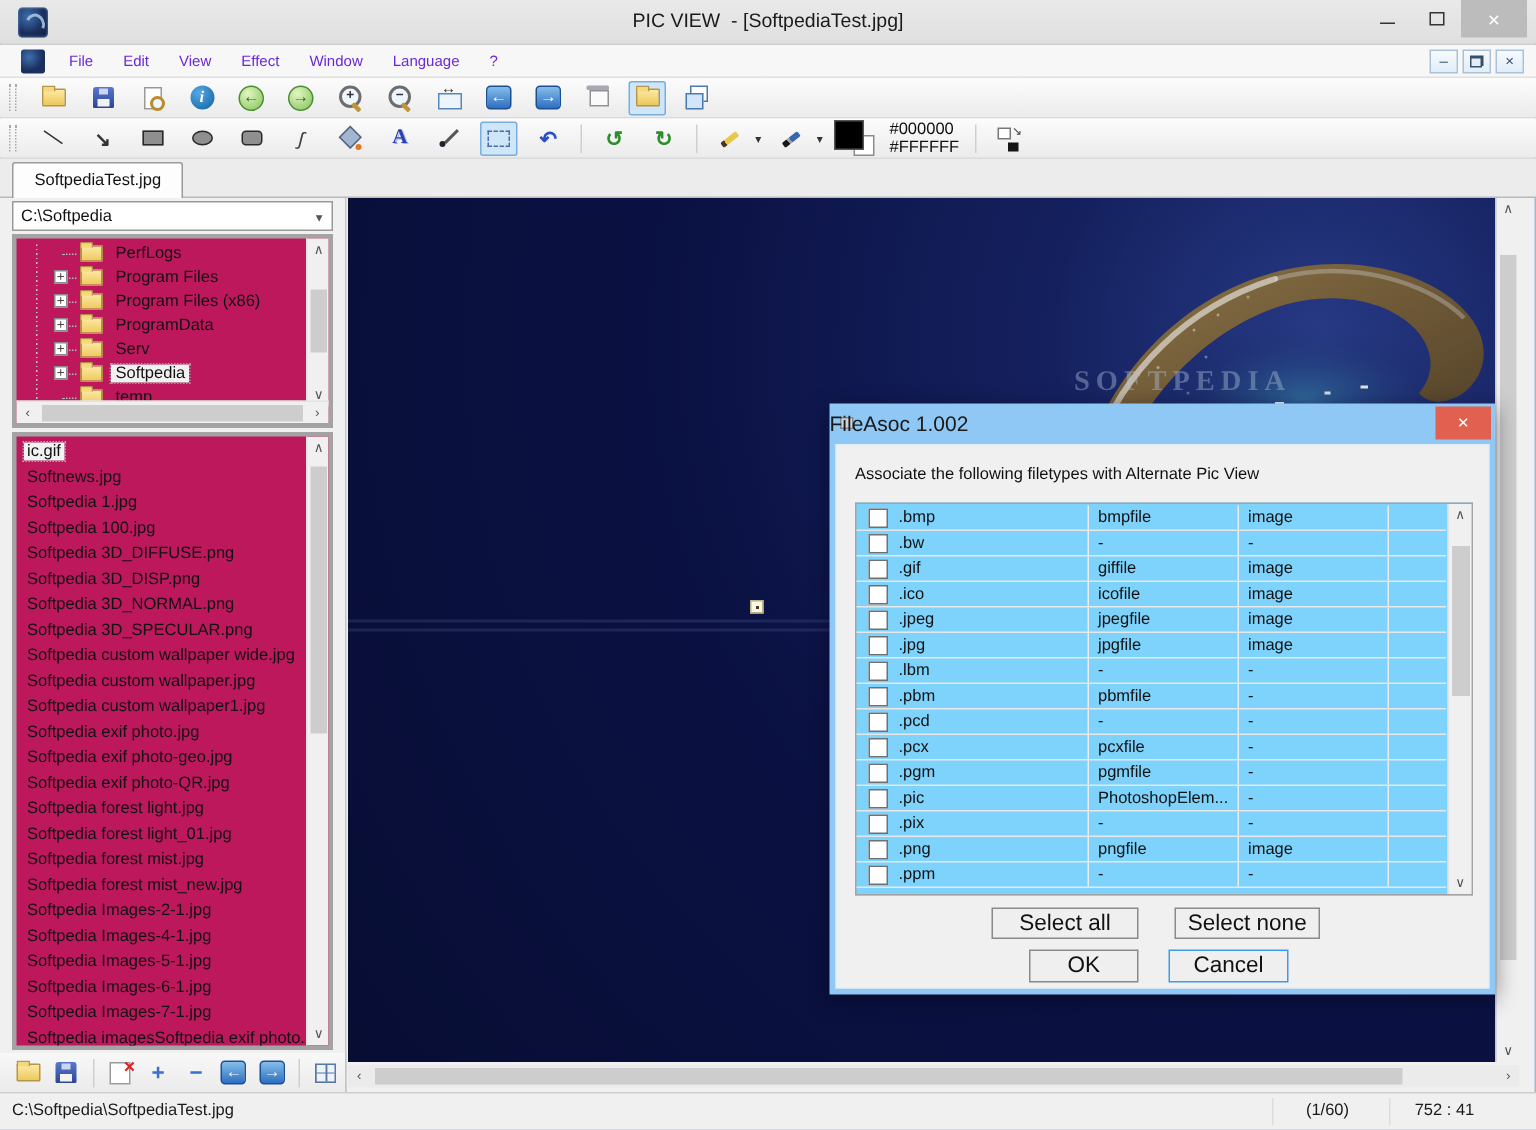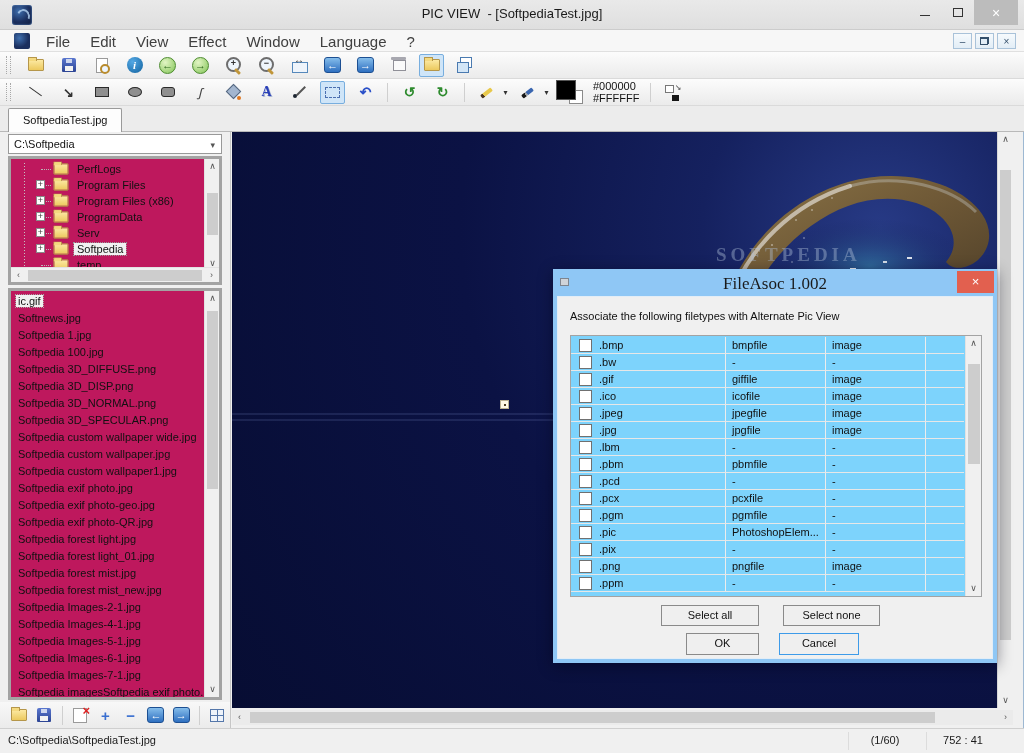--- a/index.html
+++ b/index.html
@@ -21,21 +21,21 @@
   .wbtn { width:33px; height:25px; display:flex; align-items:center; justify-content:center; color:#333; font-size:12px; }
   .wbtn.close { background:#bcbcbc; color:#fff; font-size:14px; width:44px; }
   .glyph-max { width:10px; height:9px; border:1px solid #333; display:inline-block; }
   .glyph-min { width:10px; height:1px; background:#333; display:inline-block; margin-top:6px; }
 
   
   .menubar { position:absolute; left:0; top:30px; width:1024px; height:22px; background:#f7f7f7; border-bottom:1px solid #e0e0e0; }
   .mb-icon { position:absolute; left:14px; top:3px; width:16px; height:16px; border-radius:2px;
              background:radial-gradient(circle at 34% 32%, #3f6fae 0%, #1b2f5e 60%); }
   .menus { position:absolute; left:38px; top:0; height:22px; display:flex; align-items:center; gap:4px; }
-  .menu-item { padding:3px 8px; font-size:15px; color:#404040; }
+  .menu-item { padding:3px 8px; font-size:10px; color:#6d28d9; }
   .mdi-controls { position:absolute; right:8px; top:3px; display:flex; gap:3px; }
   .mdibtn { width:19px; height:16px; background:linear-gradient(#f6fafd,#e2edf6); border:1px solid #a9c2d9;
             display:flex; align-items:center; justify-content:center; color:#35506b; font-size:10px; }
   .glyph-rest { position:relative; width:9px; height:8px; }
   .glyph-rest::before { content:""; position:absolute; right:0; top:0; width:7px; height:5px; border:1px solid #35506b; }
   .glyph-rest::after  { content:""; position:absolute; left:0; bottom:0; width:6px; height:5px; border:1px solid #35506b; background:#e2edf6; }
 
   
   .toolbar { position:absolute; left:0; width:1024px; height:27px; background:linear-gradient(#fcfcfc,#ebebeb);
              border-bottom:1px solid #dadada; display:flex; align-items:center; padding-left:6px; }
@@ -174,37 +174,37 @@
                border-top:1px solid #cfcfcf; font-size:11px; color:#1a1a1a; }
   .statusbar .spath { position:absolute; left:8px; top:5px; }
   .statusbar .scount { position:absolute; left:855px; top:5px; width:60px; text-align:center; }
   .statusbar .spos { position:absolute; left:933px; top:5px; width:60px; text-align:center; }
   .ssep { position:absolute; top:3px; width:1px; height:18px; background:#dcdcdc; }
 
   
   .dialog { position:absolute; left:553px; top:269px; width:444px; height:394px; background:#8fc7f5;
             box-shadow:0 3px 14px rgba(0,0,20,.45); z-index:50; }
   .dtitle { position:relative; height:27px; }
-  .dtitle .dtext { position:absolute; left:0; right:0; top:5px; text-align:center; font-size:17px; color:#1a1a1a;font-family:Liberation Serif, serif; }
+  .dtitle .dtext { position:absolute; left:0; right:0; top:5px; font-size:14px; color:#1a1a1a; }
   .dicon { position:absolute; left:7px; top:9px; width:9px; height:8px; background:#cfd4da; border:1px solid #7d8590; }
   .dclose { position:absolute; right:3px; top:2px; width:37px; height:22px; background:#e2604f;
             color:#fff; font-size:13px; text-align:center; line-height:21px; }
   .dbody { position:absolute; left:4px; right:4px; top:27px; bottom:4px; background:#f0f0f0; border:1px solid #e3edf6; }
   .dinstr { position:absolute; left:12px; top:13px; font-size:11px; color:#111; }
   .dtable { position:absolute; left:12px; top:38px; width:412px; height:262px; background:#7dd3fc; border:1px solid #a3a3a3; }
   .dtable-rows { position:absolute; left:0; top:1px; right:17px; }
   .drow { display:flex; height:17px; align-items:center; border-bottom:1px solid #e7e7e7; }
   .dcb { flex:none; width:13px; height:13px; margin-left:8px; background:#fff; border:1px solid #707070; }
   .dc { line-height:16px; overflow:hidden; white-space:nowrap; }
   .dc-ext { width:134px; padding-left:7px; border-right:1px solid #ececec; }
   .dc-handler { width:100px; padding-left:6px; border-right:1px solid #ececec; }
   .dc-type { width:100px; padding-left:6px; border-right:1px solid #ececec; }
   .dtable-vs { right:0; top:0; bottom:0; width:16px; border-left:1px solid #e2e2e2; }
   .dbtn { position:absolute; height:21px; background:#efefef; border:1px solid #8a8a8a;
-          font-size:11px; text-align:center; line-height:19px; color:#111; }
+          font-size:15px; text-align:center; line-height:19px; color:#111; }
   .dbtn.focus { border-color:#3d9be9; }
 
   .sr { position:absolute; }
 </style>
 </head>
 <body>
 
 <div class="app">
 
   <div class="titlebar">

